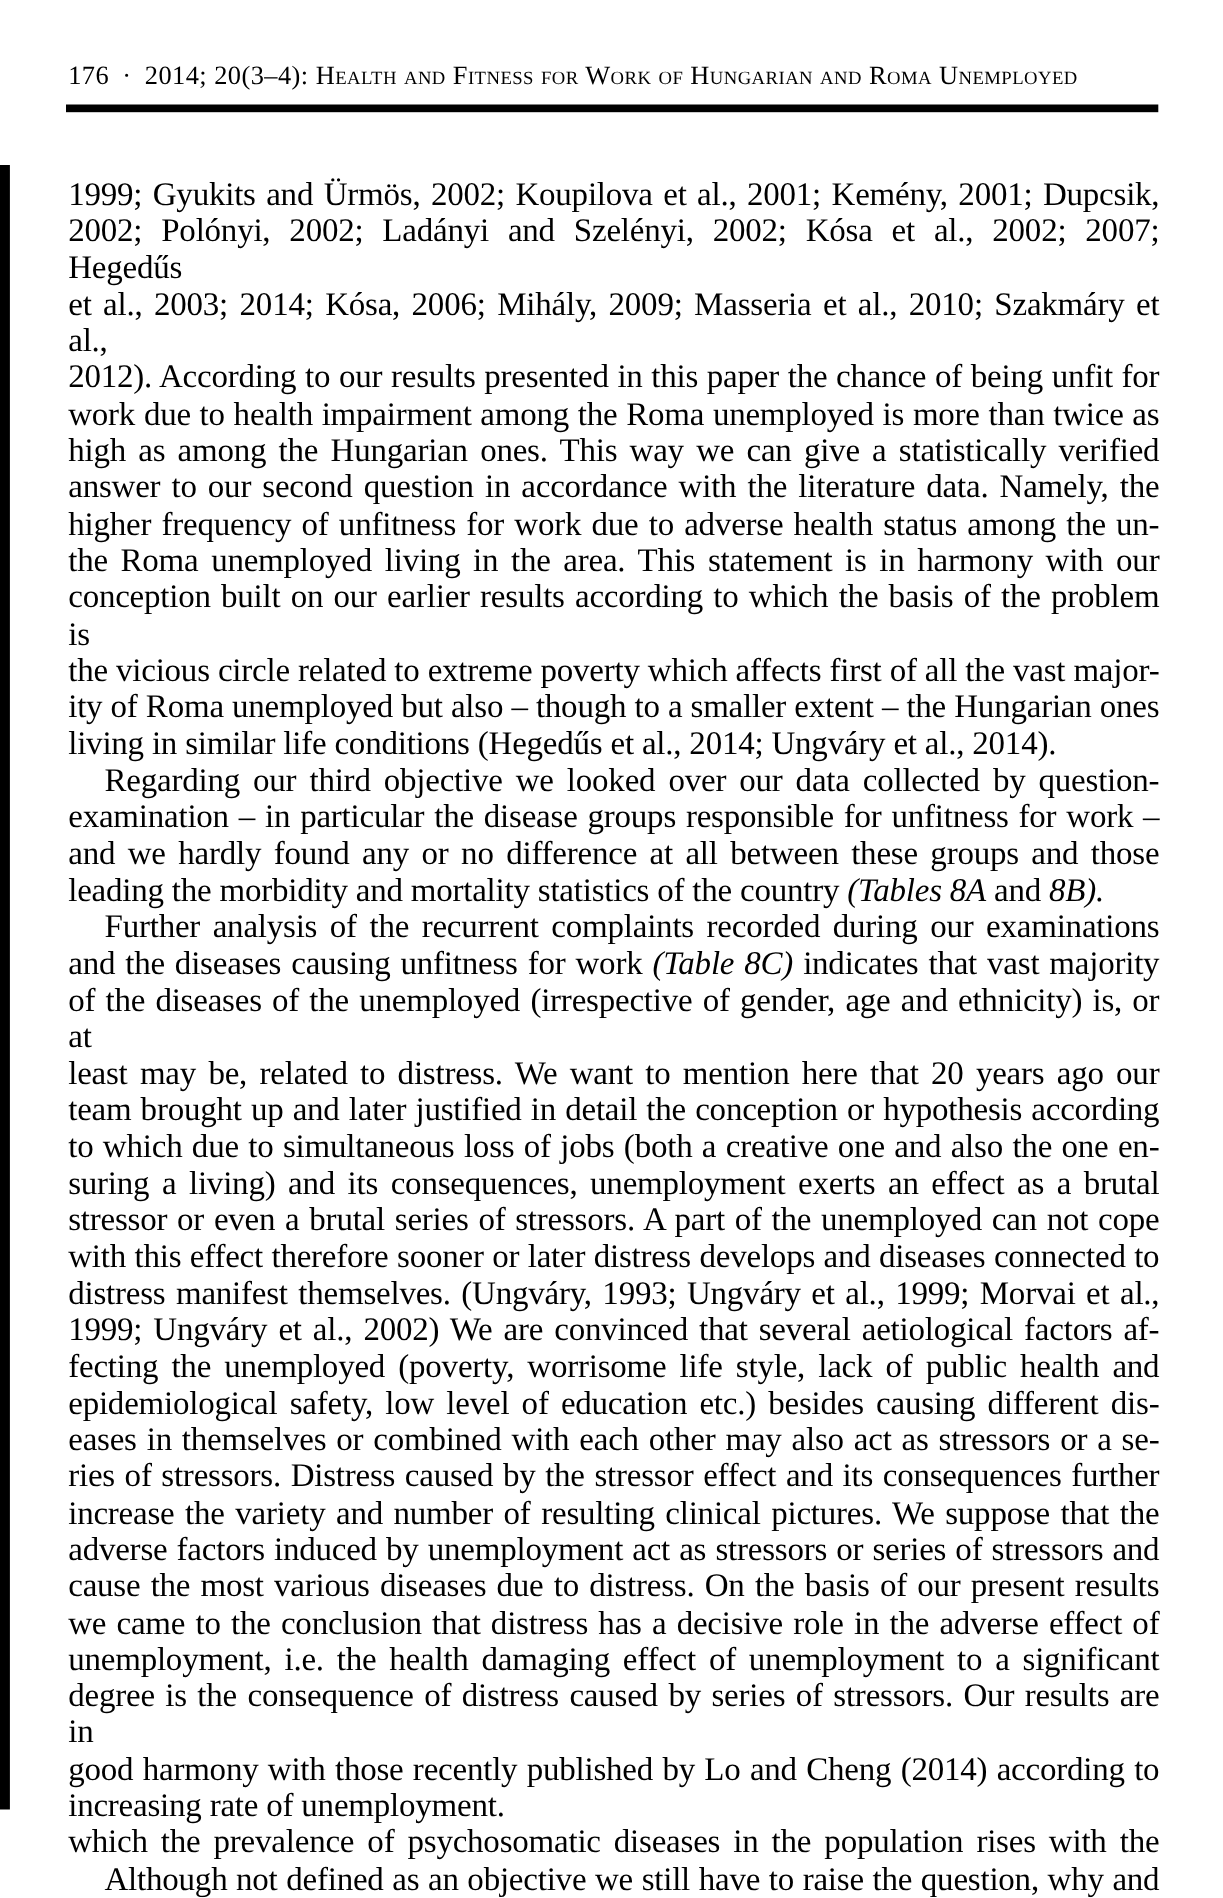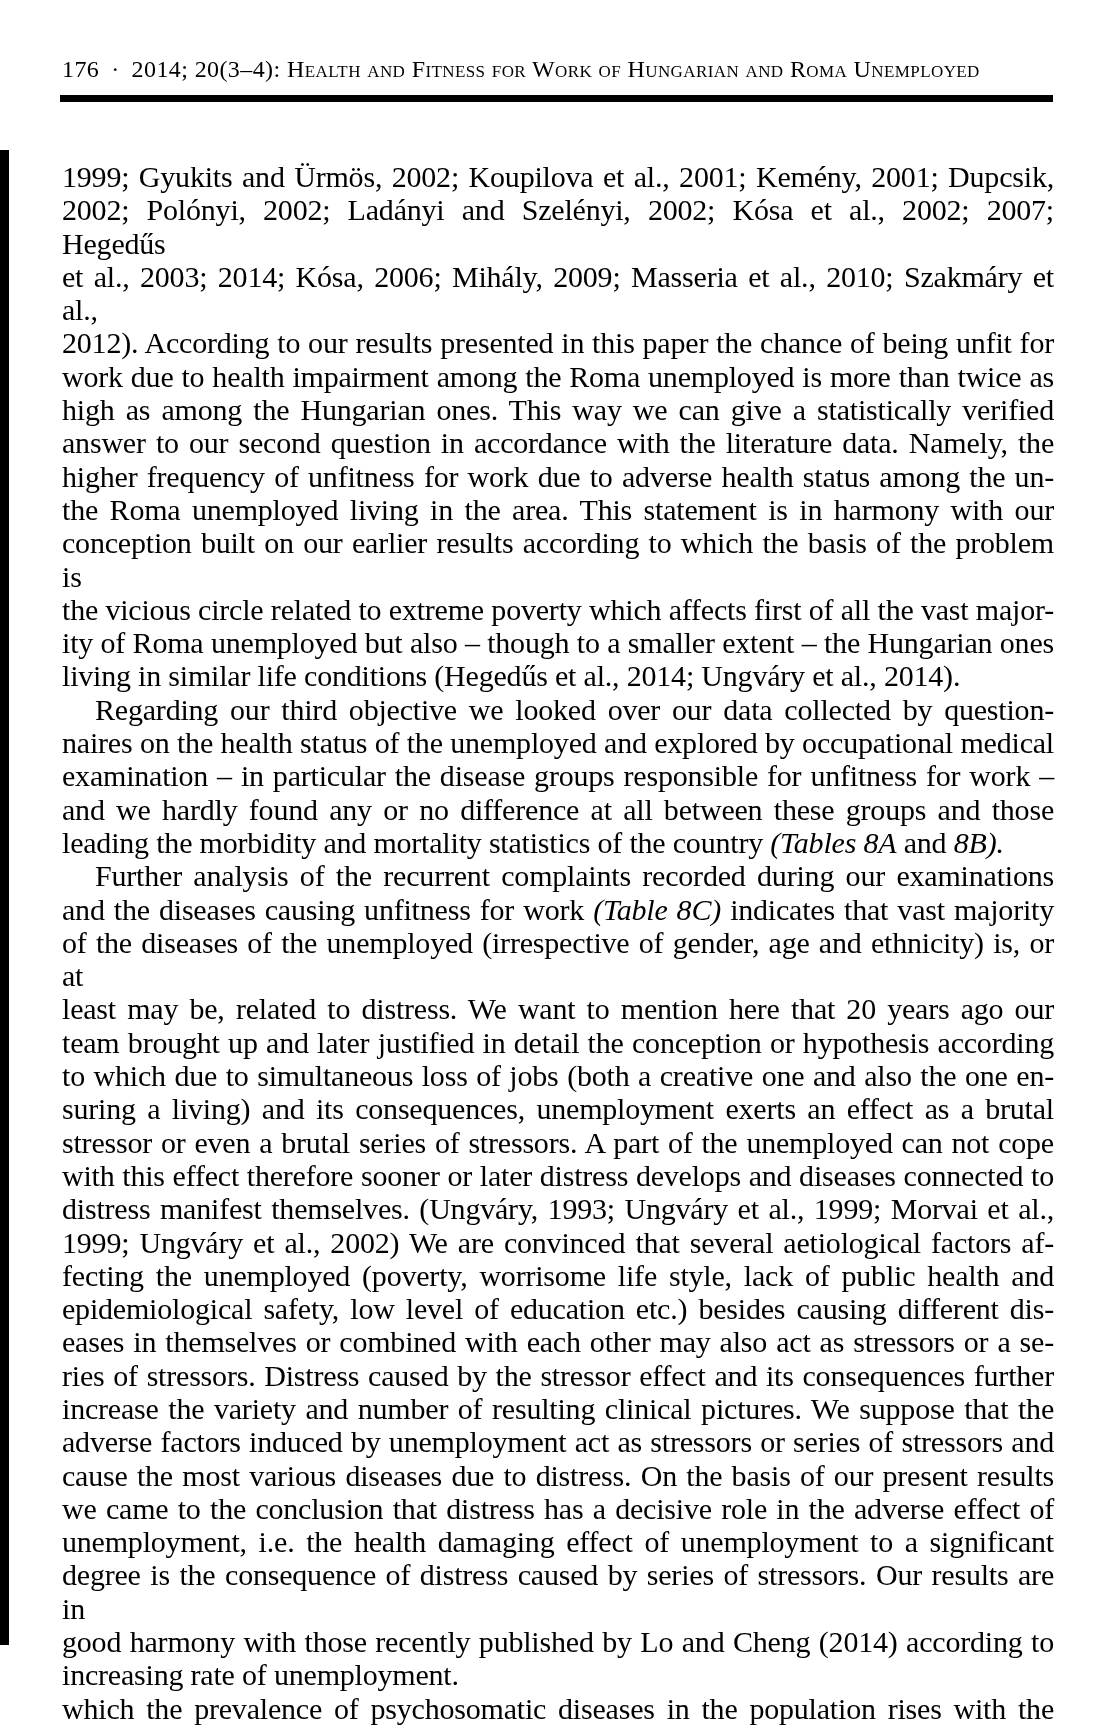--- a/index.html
+++ b/index.html
@@ -76,21 +76,20 @@
         <div class="line just"><span>answer to our second question in accordance with the literature data. Namely, the</span></div>
         <div class="line just"><span>higher frequency of unfitness for work due to adverse health status among the un-</span></div>
         <div class="line just"><span>the Roma unemployed living in the area. This statement is in harmony with our</span></div>
         <div class="line just"><span>conception built on our earlier results according to which the basis of the problem is</span></div>
         <div class="line just"><span>the vicious circle related to extreme poverty which affects first of all the vast major-</span></div>
         <div class="line just"><span>ity of Roma unemployed but also – though to a smaller extent – the Hungarian ones</span></div>
         <div class="line"><span>living in similar life conditions (Hegedűs et al., 2014; Ungváry et al., 2014).</span></div>
       </div>
       <div class="para">
         <div class="line just first"><span>Regarding our third objective we looked over our data collected by question-</span></div>
-        <div class="line just"><span>naires on the health status of the unemployed and explored by occupational medical</span></div>
         <div class="line just"><span>examination – in particular the disease groups responsible for unfitness for work –</span></div>
         <div class="line just"><span>and we hardly found any or no difference at all between these groups and those</span></div>
         <div class="line"><span>leading the morbidity and mortality statistics of the country </span><i>(Tables 8A</i><span> and </span><i>8B).</i></div>
       </div>
       <div class="para">
         <div class="line just first"><span>Further analysis of the recurrent complaints recorded during our examinations</span></div>
         <div class="line just"><span>and the diseases causing unfitness for work </span><i>(Table 8C)</i><span> indicates that vast majority</span></div>
         <div class="line just"><span>of the diseases of the unemployed (irrespective of gender, age and ethnicity) is, or at</span></div>
         <div class="line just"><span>least may be, related to distress. We want to mention here that 20 years ago our</span></div>
         <div class="line just"><span>team brought up and later justified in detail the conception or hypothesis according</span></div>
@@ -108,16 +107,17 @@
         <div class="line just"><span>adverse factors induced by unemployment act as stressors or series of stressors and</span></div>
         <div class="line just"><span>cause the most various diseases due to distress. On the basis of our present results</span></div>
         <div class="line just"><span>we came to the conclusion that distress has a decisive role in the adverse effect of</span></div>
         <div class="line just"><span>unemployment, i.e. the health damaging effect of unemployment to a significant</span></div>
         <div class="line just"><span>degree is the consequence of distress caused by series of stressors. Our results are in</span></div>
         <div class="line just"><span>good harmony with those recently published by Lo and Cheng (2014) according to</span></div>
         <div class="line"><span>increasing rate of unemployment.</span></div>
         <div class="line just"><span>which the prevalence of psychosomatic diseases in the population rises with the</span></div>
       </div>
       <div class="para">
+        <div class="line just first"><span>Although not defined as an objective we still have to raise the question, why and</span></div>
         <div class="line just"><span>how it is possible that in the centre of Europe (not only in Hungary and in its neigh-</span></div>
       </div>
     </div>
 </div>
 
 </body></html>

